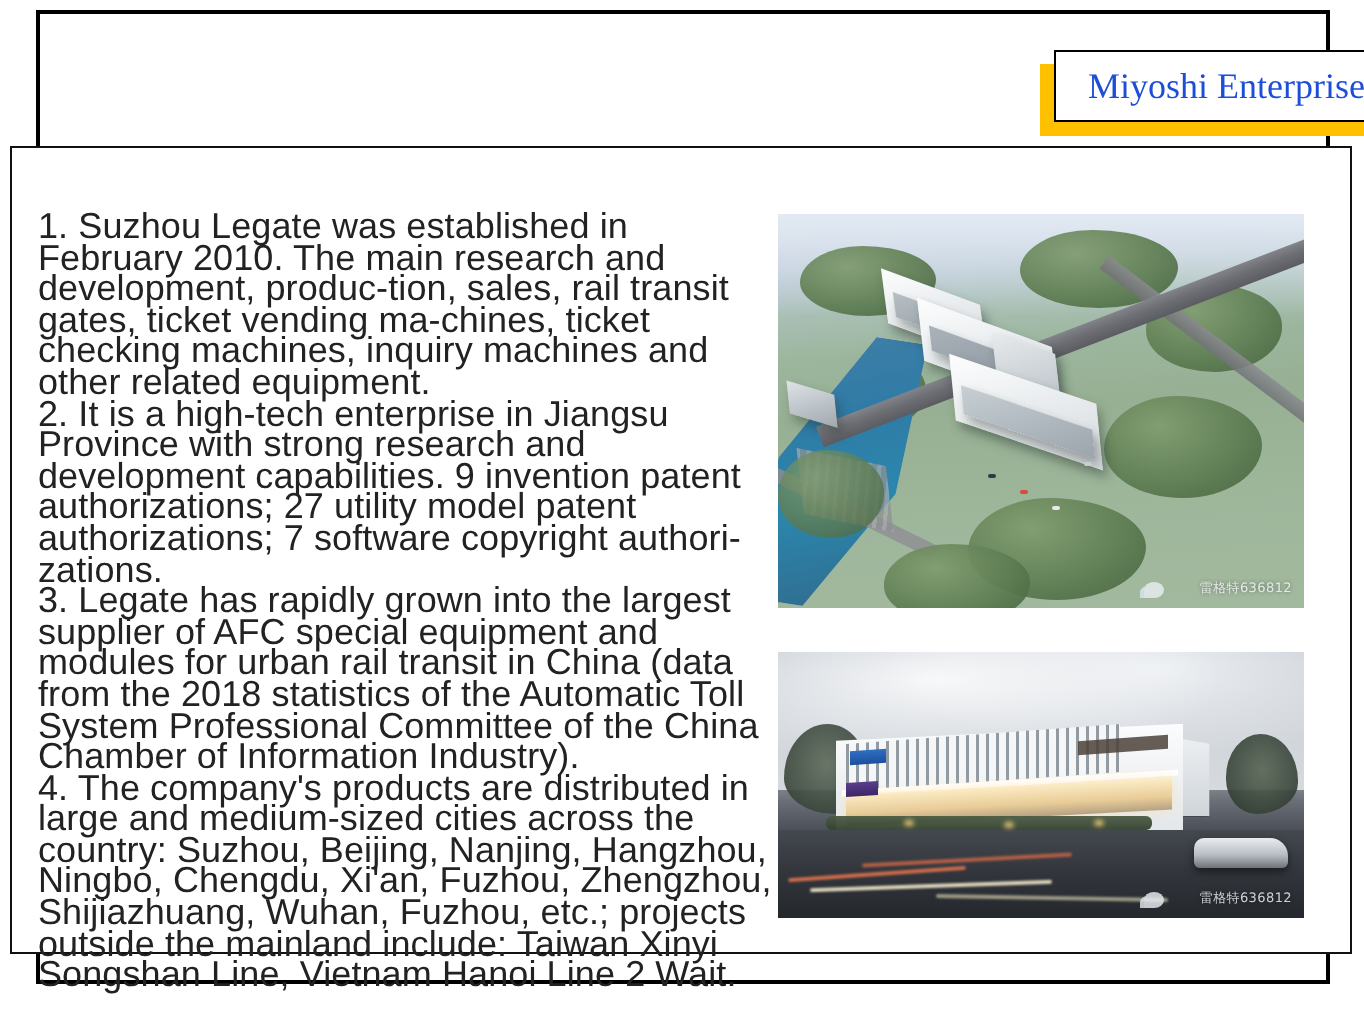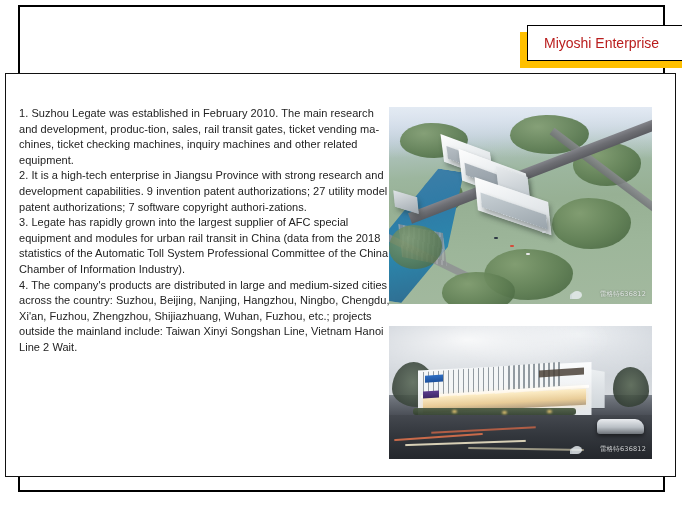--- a/index.html
+++ b/index.html
@@ -45,25 +45,25 @@
     height: 36px;
     background: #ffffff;
     border: 1px solid #000000;
     box-sizing: border-box;
     z-index: 4;
     display: flex;
     align-items: center;
     padding-left: 16px;
   }
   .title-text {
-    font-size: 14px;
-    color: #b91c1c;
+    font-size: 18px;
+    color: #1d4ed8;
     line-height: 1;
     white-space: nowrap;
-    font-family: Liberation Sans, sans-serif;
+    font-family: Liberation Serif, serif;
   }
 
   
   .content-box {
     position: absolute;
     left: 5px;
     top: 73px;
     width: 671px;
     height: 404px;
     border: 1px solid #111111;
@@ -71,21 +71,21 @@
     background: #ffffff;
     z-index: 5;
   }
 
   
   .body-text {
     position: absolute;
     left: 13px;
     top: 32px;
     width: 372px;
-    font-size: 11px;
+    font-size: 18px;
     line-height: 15.6px;
     color: #222222;
     letter-spacing: 0.05px;
     font-family: "Liberation Sans", sans-serif;
     white-space: pre-wrap;
     word-spacing: 0px;
   }
 
   
   .pic {

